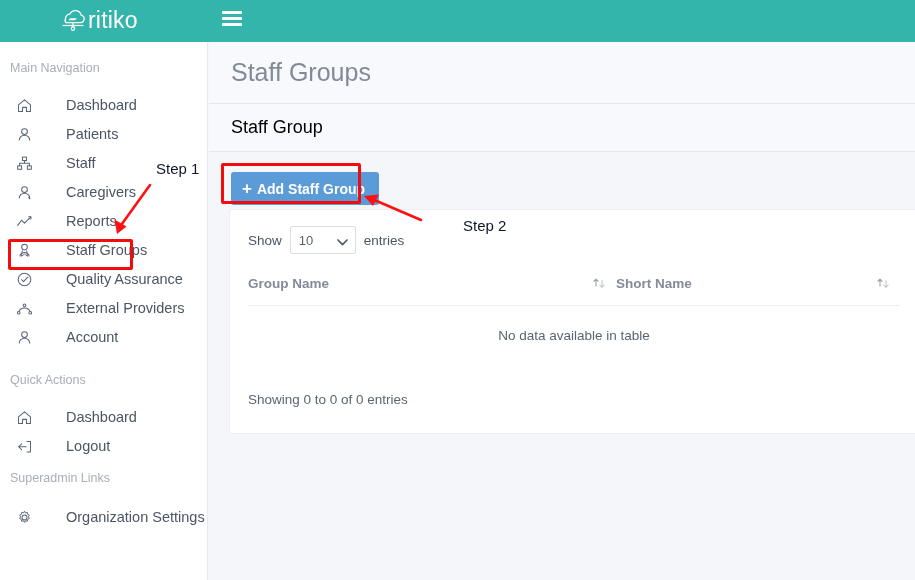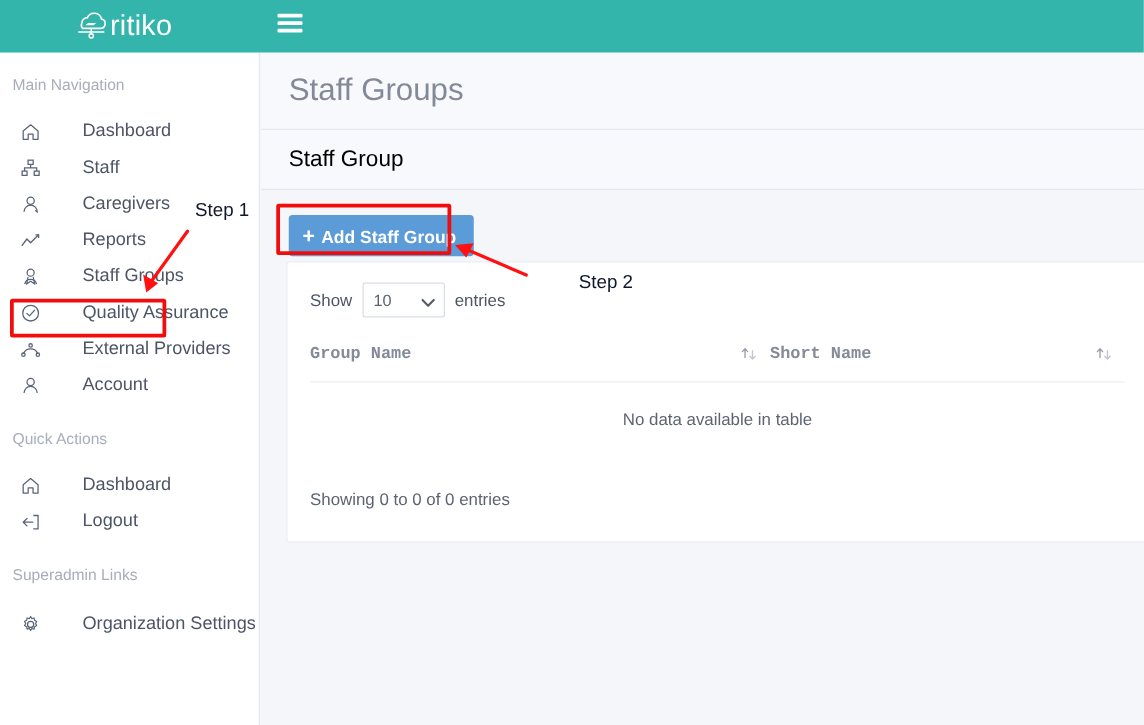--- a/index.html
+++ b/index.html
@@ -227,21 +227,21 @@
   }
   #groups-table th {
     text-align: left;
     font-size: 13.5px;
     font-weight: bold;
     color: #848b98;
     padding: 0 0 14px 0;
     border-bottom: 1px solid #eceef3;
     vertical-align: middle;
   }
-  .th-inner { display: flex; align-items: center; font-family: Liberation Mono, monospace; }
+  .th-inner { display: flex; align-items: center; }
   .sort-icon { margin-left: auto; padding-right: 10px; display: inline-flex; }
   #groups-table td {
     font-size: 13.5px;
     color: #5c6472;
     padding: 22px 0 0 0;
     text-align: center;
   }
   #table-info {
     position: absolute;
     left: 18px; bottom: 26px;
@@ -283,20 +283,29 @@
   <div style="margin-top:16px">
     <div class="nav-item">
       <span class="nav-icon">
         <svg width="17" height="17" viewBox="0 0 20 20">
             <path d="M3 9.2 L10 3.4 L17 9.2 V17 H12.3 V12.2 H7.7 V17 H3 Z" fill="none" stroke="currentColor" stroke-width="1.2" stroke-linejoin="round"></path>
           </svg>
       </span>
       <span class="nav-label">Dashboard</span>
     </div>
 
+    <div class="nav-item">
+      <span class="nav-icon">
+        <svg width="17" height="17" viewBox="0 0 20 20">
+            <circle cx="10" cy="6.5" r="3.4" fill="none" stroke="currentColor" stroke-width="1.2"></circle>
+            <path d="M3.8 17 a6.2 6.2 0 0 1 12.4 0" fill="none" stroke="currentColor" stroke-width="1.2"></path>
+          </svg>
+      </span>
+      <span class="nav-label">Patients</span>
+    </div>
 
     <div class="nav-item">
       <span class="nav-icon">
         <svg width="17" height="17" viewBox="0 0 20 20">
           <rect x="7.6" y="2.5" width="4.8" height="4" fill="none" stroke="currentColor" stroke-width="1.2"></rect>
           <rect x="2" y="12.8" width="4.6" height="4" fill="none" stroke="currentColor" stroke-width="1.2"></rect>
           <rect x="13.4" y="12.8" width="4.6" height="4" fill="none" stroke="currentColor" stroke-width="1.2"></rect>
           <path d="M10 6.5 v3.2 M4.3 12.8 v-3.1 h11.4 v3.1" fill="none" stroke="currentColor" stroke-width="1.2"></path>
         </svg>
       </span>
@@ -384,21 +393,21 @@
       <span class="nav-icon">
         <svg width="17" height="17" viewBox="0 0 20 20">
             <path d="M12.5 4 H17 V16.6 H12.5" fill="none" stroke="currentColor" stroke-width="1.2"></path>
             <path d="M12 10.3 H3.2 M6.6 6.8 L3 10.3 L6.6 13.8" fill="none" stroke="currentColor" stroke-width="1.2" stroke-linecap="round" stroke-linejoin="round"></path>
           </svg>
       </span>
       <span class="nav-label">Logout</span>
     </div>
   </div>
 
-  <div style="margin-top:22px">
+  <div style="margin-top:11px">
     <div class="nav-section-label">Superadmin Links</div>
   </div>
   <div style="margin-top:18px">
     <div class="nav-item">
       <span class="nav-icon">
         <svg width="17" height="17" viewBox="0 0 20 20">
             <circle cx="10" cy="10" r="2.9" fill="none" stroke="currentColor" stroke-width="1.2"></circle>
             <path d="M10 2.6 l1.1 1.9 2.2-0.5 0.5 2.2 1.9 1.1 -1.1 1.9 1.1 1.9 -1.9 1.1 -0.5 2.2 -2.2-0.5 -1.1 1.9 -1.1-1.9 -2.2 0.5 -0.5-2.2 -1.9-1.1 1.1-1.9 -1.1-1.9 1.9-1.1 0.5-2.2 2.2 0.5 z" fill="none" stroke="currentColor" stroke-width="1.15" stroke-linejoin="round"></path>
           </svg>
       </span>

